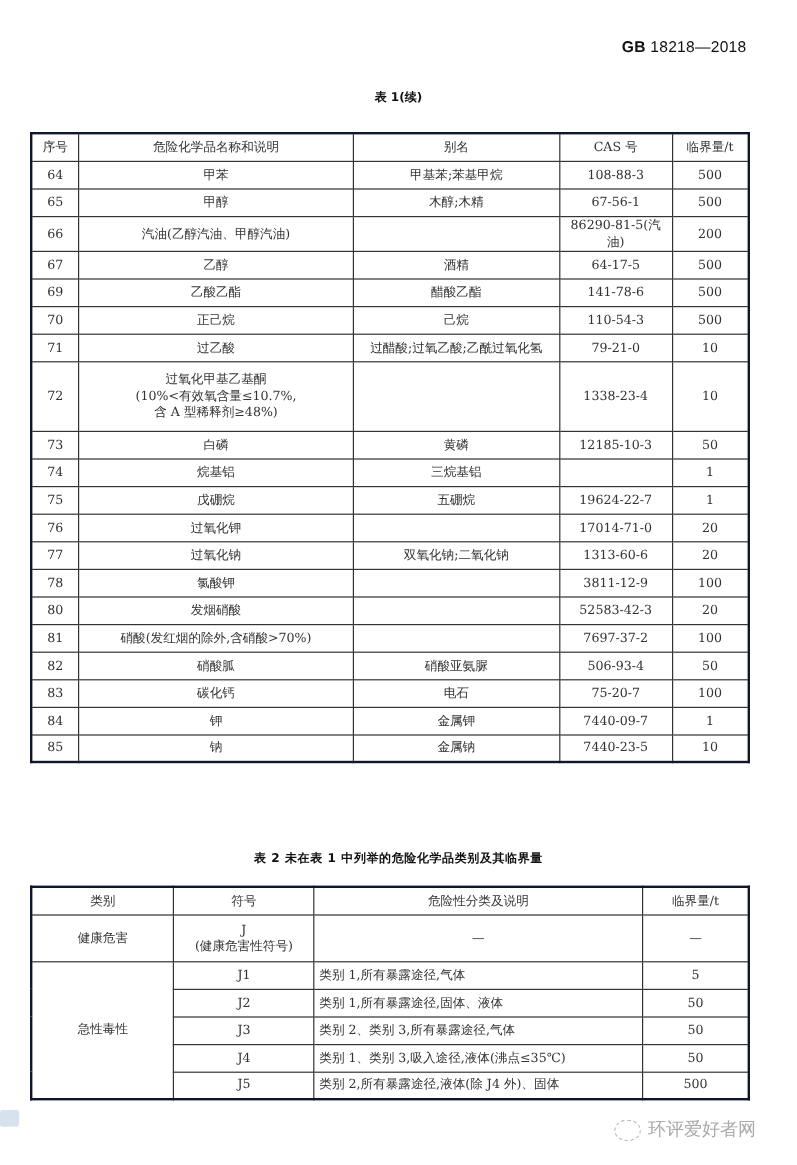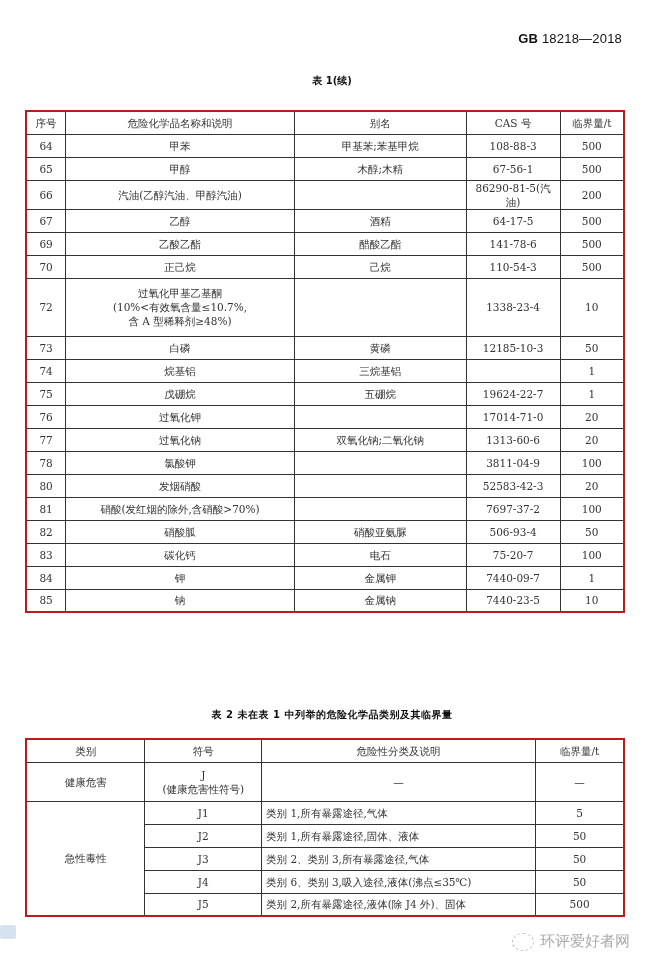--- a/index.html
+++ b/index.html
@@ -23,21 +23,21 @@
   .t2-title { top: 708px; font-weight: bold; letter-spacing: 0.5px; }
 
   table {
     position: absolute; border-collapse: collapse;
     font-size: 10.5px; color: #333;
   }
   table td, table th {
     border: 1px solid #333; text-align: center; vertical-align: middle;
     padding: 0 2px; font-weight: normal; line-height: 14px;
   }
-  table { border: 2px solid #b91c1c; }
+  table { border: 2px solid #0f172a; }
 
   #table1 { left: 25px; top: 110px; width: 600px; }
   #table1 tr { height: 23px; }
   #table1 tr.tall { height: 58px; }
   #table1 .c1 { width: 35px; }
   #table1 .c2 { width: 231px; }
   #table1 .c3 { width: 173px; }
   #table1 .c4 { width: 91px; margin-top: 15px; }
   #table1 .c5 { width: 60px; }
 
@@ -119,20 +119,27 @@
         <td>醋酸乙酯</td>
         <td>141-78-6</td>
         <td>500</td>
       </tr>
     <tr>
         <td>70</td>
         <td>正己烷</td>
         <td>己烷</td>
         <td>110-54-3</td>
         <td>500</td>
+      </tr>
+    <tr>
+        <td>71</td>
+        <td>过乙酸</td>
+        <td>过醋酸;过氧乙酸;乙酰过氧化氢</td>
+        <td>79-21-0</td>
+        <td>10</td>
       </tr>
     <tr class="tall">
       <td>72</td>
       <td>
         <div>过氧化甲基乙基酮</div>
         <div>(10%&lt;有效氧含量≤10.7%,</div>
         <div>含 A 型稀释剂≥48%)</div>
       </td>
       <td></td>
       <td>1338-23-4</td>
@@ -170,21 +177,21 @@
         <td>77</td>
         <td>过氧化钠</td>
         <td>双氧化钠;二氧化钠</td>
         <td>1313-60-6</td>
         <td>20</td>
       </tr>
     <tr>
         <td>78</td>
         <td>氯酸钾</td>
         <td></td>
-        <td>3811-04-9</td>
+        <td>3811-12-9</td>
         <td>100</td>
       </tr>
     <tr>
         <td>80</td>
         <td>发烟硝酸</td>
         <td></td>
         <td>52583-42-3</td>
         <td>20</td>
       </tr>
     <tr>
@@ -257,21 +264,21 @@
       <td class="desc">类别 1,所有暴露途径,固体、液体</td>
       <td>50</td>
     </tr>
     <tr>
       <td>J3</td>
       <td class="desc">类别 2、类别 3,所有暴露途径,气体</td>
       <td>50</td>
     </tr>
     <tr>
       <td>J4</td>
-      <td class="desc">类别 6、类别 3,吸入途径,液体(沸点≤35℃)</td>
+      <td class="desc">类别 1、类别 3,吸入途径,液体(沸点≤35℃)</td>
       <td>50</td>
     </tr>
     <tr>
       <td>J5</td>
       <td class="desc">类别 2,所有暴露途径,液体(除 J4 外)、固体</td>
       <td>500</td>
     </tr>
   </tbody>
 </table>
 

